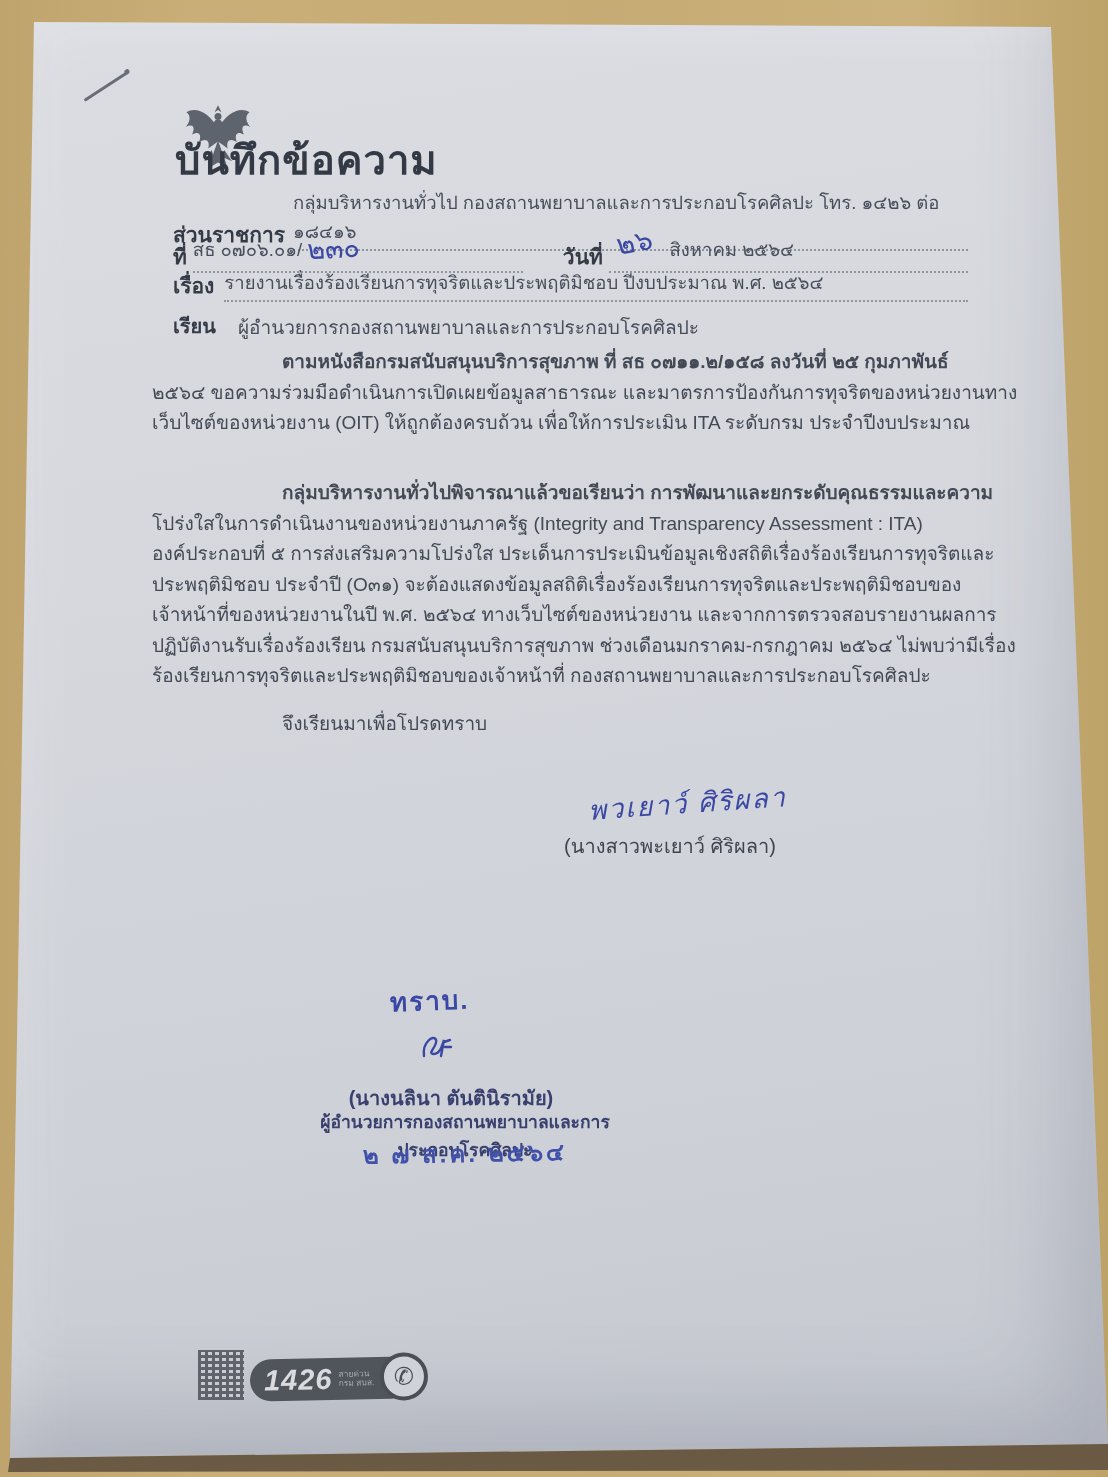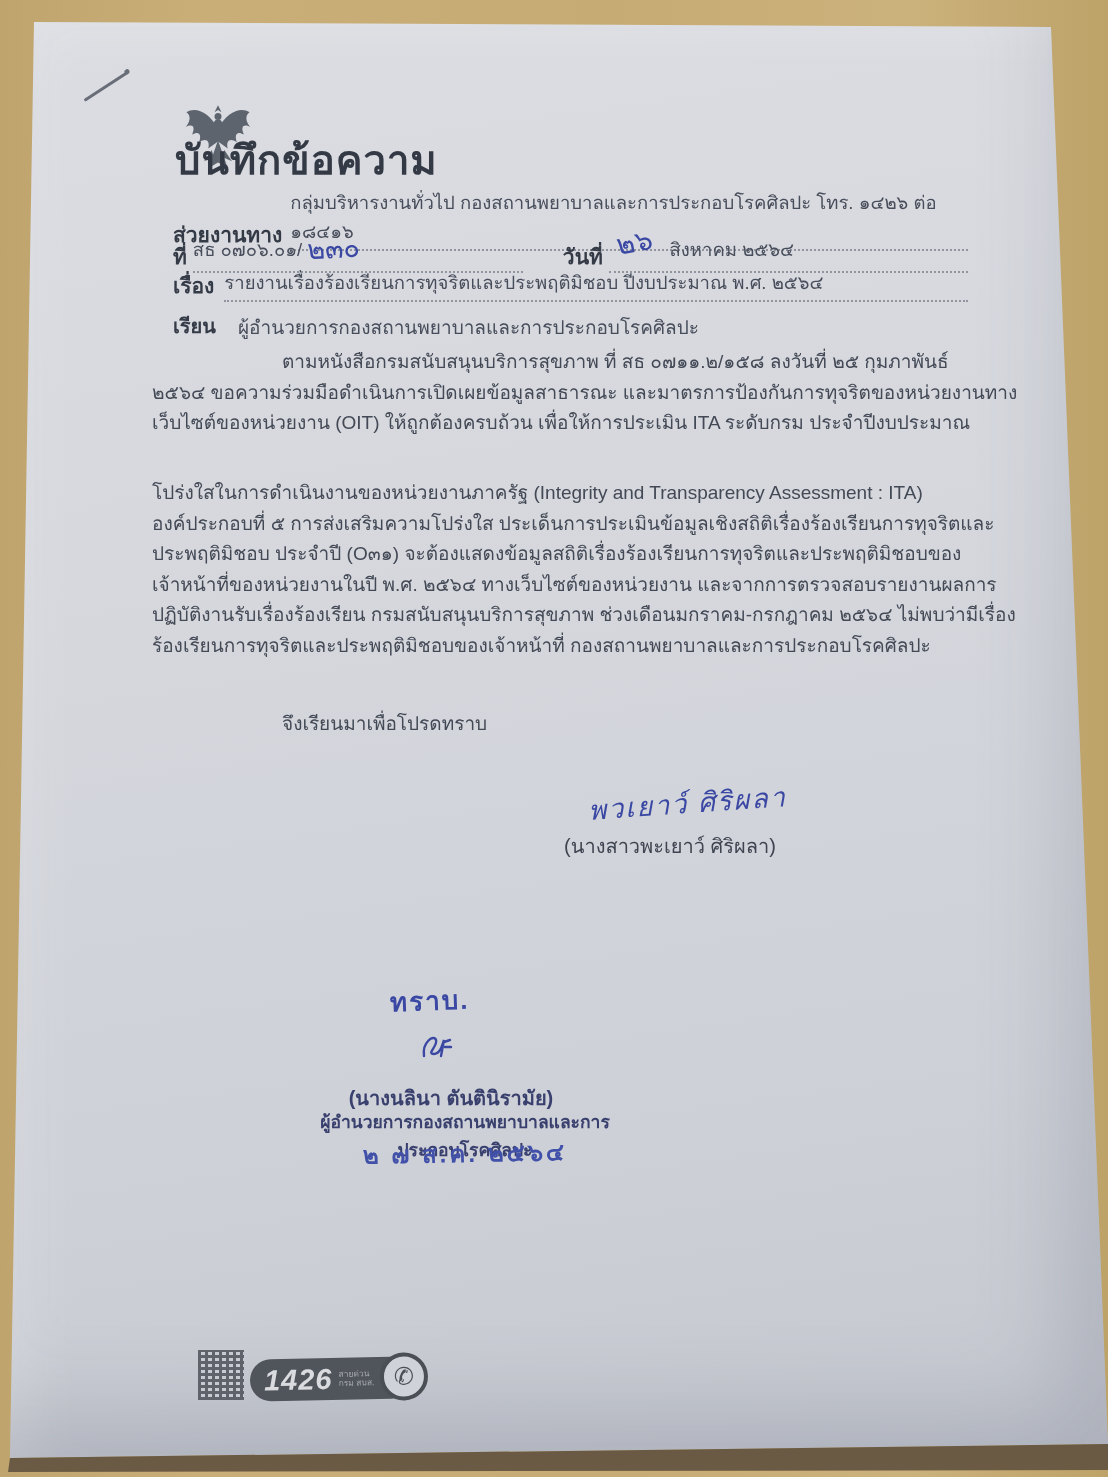--- a/index.html
+++ b/index.html
@@ -17,21 +17,21 @@
   .abs{position:absolute;}
   .label{font-weight:bold;color:#343a46;font-size:21px;}
   .val{color:#474d5a;font-size:18.5px;}
   .dotline{border-bottom:2px dotted #8f949e;}
   #doc-title{left:175px;top:128px;width:800px;text-align:left;
     font-size:40px;font-weight:bold;color:#343a45;letter-spacing:1px;}
   .formrow{display:flex;align-items:flex-end;}
   .hand{color:#3a48a4;}
   .bodytext{color:#434955;font-size:19px;}
   .pline{height:30.5px;line-height:30.5px;white-space:nowrap;}
-  .indent{padding-left:130px;}
+  .indent{padding-left:130px;font-weight:bold;}
   .namecenter{text-align:center;}
   
   #hotline-badge{left:250px;top:1358px;width:162px;height:42px;border-radius:22px;
     background:#50545b;transform:rotate(-1.2deg);display:flex;align-items:center;padding-left:14px;box-sizing:border-box;}
   #hotline-num{font-size:29px;font-weight:bold;font-style:italic;color:#d9dbdf;letter-spacing:1px;}
   #hotline-small{margin-left:6px;line-height:9px;}
   #hotline-small div{font-size:8.5px;color:#b9bcc2;opacity:.85;white-space:nowrap;}
   #phone-circle{position:absolute;right:-16px;top:-4px;width:48px;height:48px;border-radius:50%;
     background:#cfd2d8;border:4px solid #4a4e55;box-sizing:border-box;display:flex;align-items:center;justify-content:center;
     font-size:24px;color:#4a4e55;}
@@ -60,21 +60,21 @@
         <path d="M41 70 L30 86 L44 80 Z"></path>
         <path d="M59 70 L70 86 L56 80 Z"></path>
         <circle cx="50" cy="22" r="5"></circle>
       </g>
     </svg>
   </div>
 
   <div id="doc-title" class="abs">บันทึกข้อความ</div>
 
   <div class="abs formrow" style="left:173px;top:188px;width:795px;">
-    <span class="label">ส่วยงานทาง</span>
+    <span class="label">ส่วนราชการ</span>
     <span class="val dotline" style="flex:1;margin-left:8px;padding-bottom:3px;">กลุ่มบริหารงานทั่วไป กองสถานพยาบาลและการประกอบโรคศิลปะ โทร. ๑๔๒๖ ต่อ ๑๘๔๑๖</span>
   </div>
 
   <div class="abs formrow" style="left:173px;top:224px;width:795px;">
     <span class="label">ที่</span>
     <span class="dotline" style="width:330px;margin-left:6px;padding-bottom:3px;white-space:nowrap;">
       <span class="val">สธ ๐๗๐๖.๐๑/</span>
       <span class="hand" style="font-size:27px;display:inline-block;transform:rotate(-3deg) translateY(2px);">๒๓๐</span>
     </span>
     <span class="label" style="margin-left:40px;">วันที่</span>
@@ -94,20 +94,21 @@
     <span class="val" style="margin-left:22px;font-size:19px;">ผู้อำนวยการกองสถานพยาบาลและการประกอบโรคศิลปะ</span>
   </div>
 
   <div class="abs bodytext" style="left:152px;top:347px;width:818px;">
     <div class="pline indent">ตามหนังสือกรมสนับสนุนบริการสุขภาพ  ที่ สธ ๐๗๑๑.๒/๑๕๘ ลงวันที่ ๒๕ กุมภาพันธ์</div>
     <div class="pline">๒๕๖๔  ขอความร่วมมือดำเนินการเปิดเผยข้อมูลสาธารณะ และมาตรการป้องกันการทุจริตของหน่วยงานทาง</div>
     <div class="pline">เว็บไซต์ของหน่วยงาน (OIT) ให้ถูกต้องครบถ้วน  เพื่อให้การประเมิน ITA   ระดับกรม ประจำปีงบประมาณ</div>
   </div>
 
   <div class="abs bodytext" style="left:152px;top:478px;width:818px;">
+    <div class="pline indent">กลุ่มบริหารงานทั่วไปพิจารณาแล้วขอเรียนว่า การพัฒนาและยกระดับคุณธรรมและความ</div>
     <div class="pline">โปร่งใสในการดำเนินงานของหน่วยงานภาครัฐ (Integrity  and  Transparency  Assessment  :  ITA)</div>
     <div class="pline">องค์ประกอบที่ ๕ การส่งเสริมความโปร่งใส ประเด็นการประเมินข้อมูลเชิงสถิติเรื่องร้องเรียนการทุจริตและ</div>
     <div class="pline">ประพฤติมิชอบ ประจำปี (O๓๑)   จะต้องแสดงข้อมูลสถิติเรื่องร้องเรียนการทุจริตและประพฤติมิชอบของ</div>
     <div class="pline">เจ้าหน้าที่ของหน่วยงานในปี พ.ศ. ๒๕๖๔ ทางเว็บไซต์ของหน่วยงาน  และจากการตรวจสอบรายงานผลการ</div>
     <div class="pline">ปฏิบัติงานรับเรื่องร้องเรียน กรมสนับสนุนบริการสุขภาพ ช่วงเดือนมกราคม-กรกฎาคม ๒๕๖๔ ไม่พบว่ามีเรื่อง</div>
     <div class="pline">ร้องเรียนการทุจริตและประพฤติมิชอบของเจ้าหน้าที่ กองสถานพยาบาลและการประกอบโรคศิลปะ</div>
   </div>
 
   <div class="abs bodytext" style="left:282px;top:708px;">จึงเรียนมาเพื่อโปรดทราบ</div>
 

